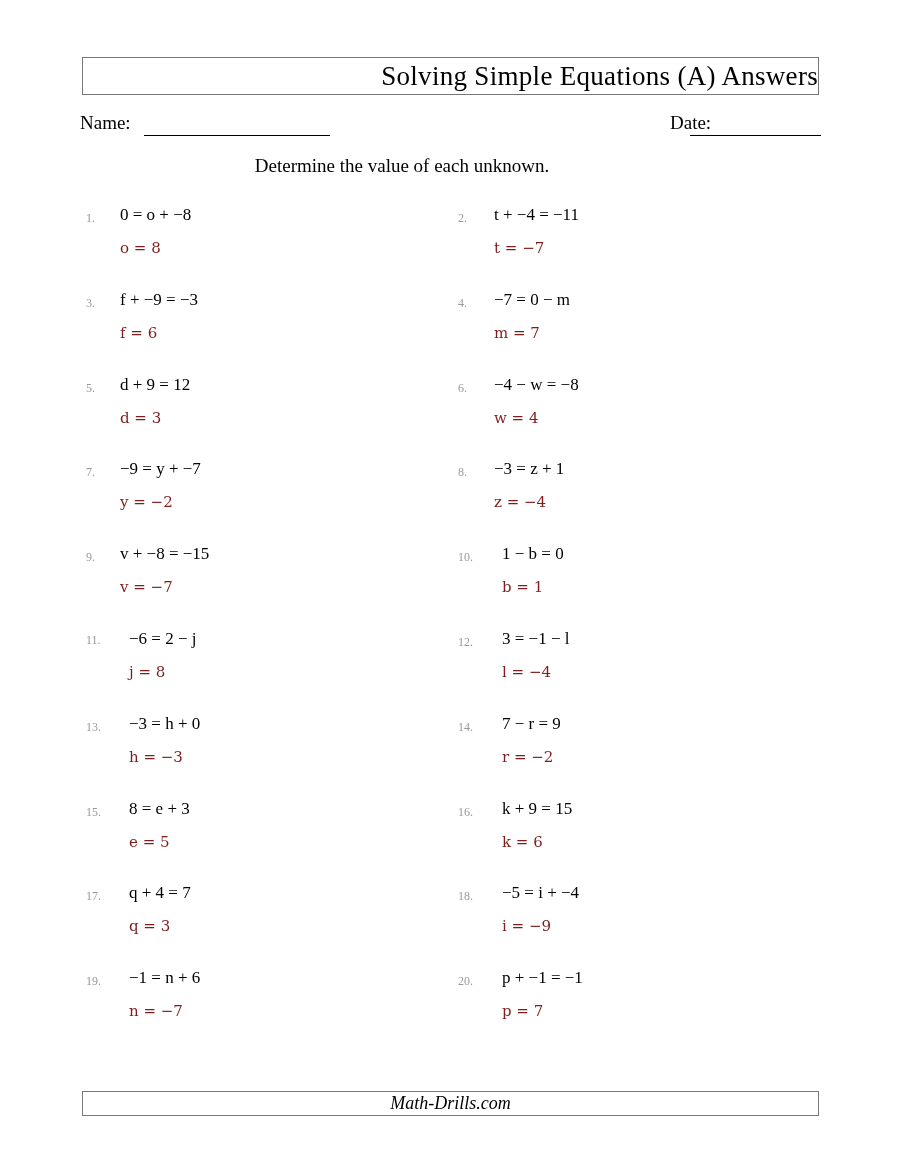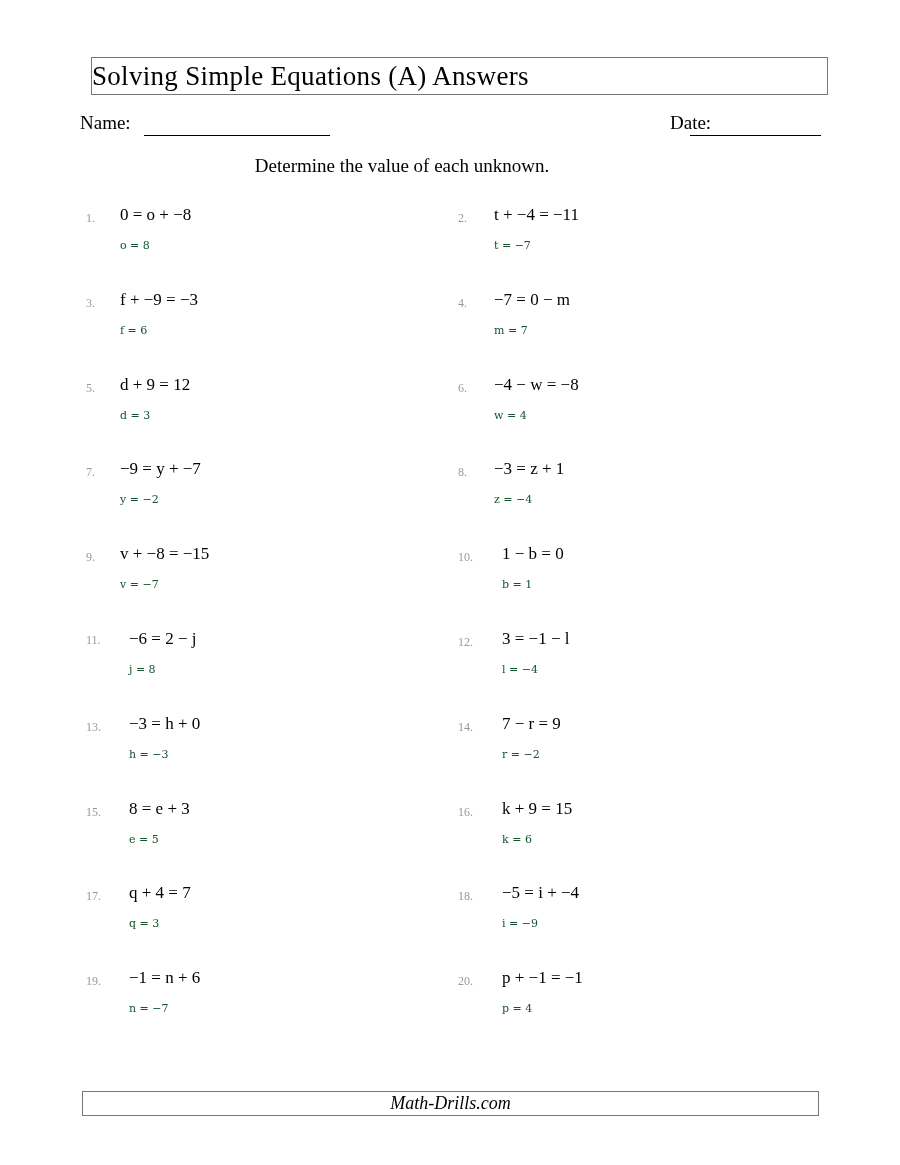--- a/index.html
+++ b/index.html
@@ -1,28 +1,28 @@
 <!DOCTYPE html>
 <html><head>
 <meta charset="utf-8">
 <style>
   html, body { margin:0; padding:0; background:#fff; }
   body { width:900px; height:1165px; position:relative; font-family:"DejaVu Serif", serif; color:#000; overflow:hidden; }
-  .title-box { position:absolute; left:82px; top:57px; width:735px; height:36px; border:1px solid #777; text-align:left;margin-left:9px; }
+  .title-box { position:absolute; left:82px; top:57px; width:735px; height:36px; border:1px solid #777; text-align:right; }
   .title-box span { font-family:"Liberation Serif", serif; font-size:27px; line-height:36px; letter-spacing:0.3px; }
   .field { position:absolute; top:112px; font-family:"Liberation Serif", serif; font-size:19px; }
   .name-label { left:80px;text-align:center; }
   .name-line { position:absolute; left:144px; top:135px; width:186px; border-bottom:1px solid #000; }
   .date-label { left:670px; }
   .date-line { position:absolute; left:690px; top:135px; width:131px; border-bottom:1px solid #000; }
   .instructions { position:absolute; top:155px; left:0; width:804px; text-align:center; font-family:"Liberation Serif", serif; font-size:19px; }
   .problem { position:absolute; }
   .num { position:absolute; font-family:"Liberation Serif", serif; font-size:12px; color:#999; }
   .eq { position:absolute; font-family:Liberation Serif, serif; font-size:17px; white-space:nowrap; }
-  .ans { position:absolute; font-family:"DejaVu Serif", serif; font-size:11px; color:#14532d; white-space:nowrap; }
+  .ans { position:absolute; font-family:"DejaVu Serif", serif; font-size:15px; color:#7f1d1d; white-space:nowrap; }
   .footer-box { position:absolute; left:82px; top:1091px; width:735px; height:23px; border:1px solid #777; text-align:center;font-style:italic; }
   .footer-box span { font-family:"Liberation Serif", serif; font-size:18px; line-height:23px; }
 </style>
 </head>
 <body>
 
 <div class="title-box">
   <span>Solving Simple Equations (A) Answers</span>
 </div>
 
@@ -125,19 +125,19 @@
       <span class="ans" style="left:502px;top:917px">i = −9</span>
     </div>
     <div class="problem">
       <span class="num" style="left:86px;top:974px">19.</span>
       <span class="eq" style="left:129px;top:968px">−1 = n + 6</span>
       <span class="ans" style="left:129px;top:1002px">n = −7</span>
     </div>
     <div class="problem">
       <span class="num" style="left:458px;top:974px">20.</span>
       <span class="eq" style="left:502px;top:968px">p + −1 = −1</span>
-      <span class="ans" style="left:502px;top:1002px">p = 4</span>
+      <span class="ans" style="left:502px;top:1002px">p = 7</span>
     </div>
   </div>
 
 <div class="footer-box">
   <span>Math-Drills.com</span>
 </div>
 
 </body></html>

